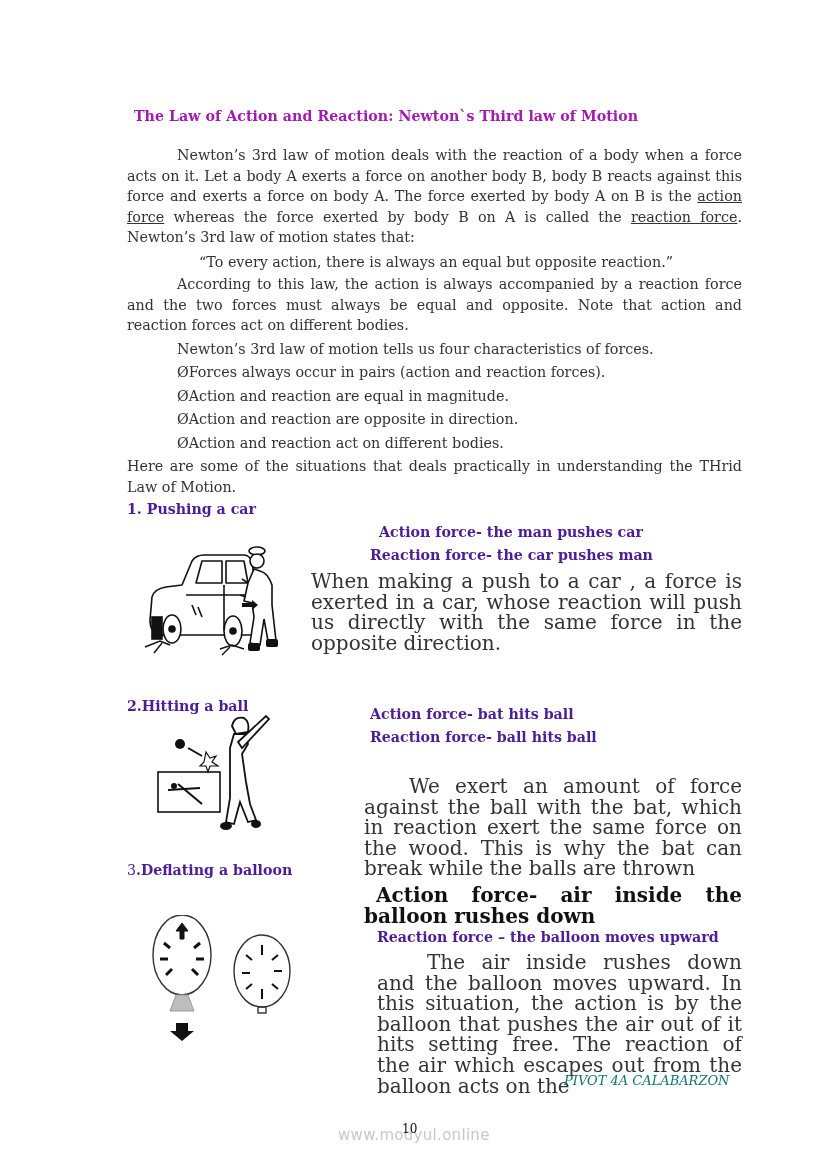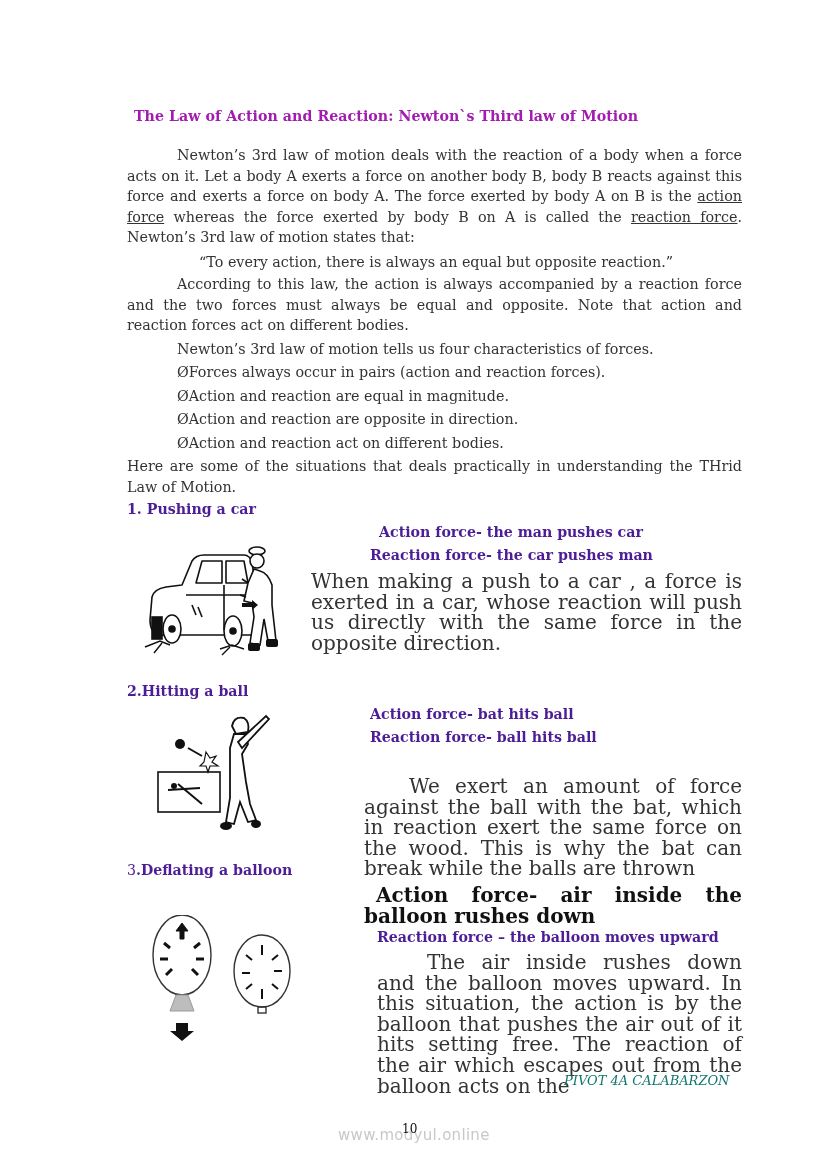--- a/index.html
+++ b/index.html
@@ -71,21 +71,21 @@
       <line x1="108" y1="38" x2="102" y2="34"></line>
       <line x1="106" y1="52" x2="100" y2="50"></line>
     </g>
     <g fill="#111">
       <path d="M102 58 L112 58 L112 55 L118 60 L112 65 L112 62 L102 62 Z"></path>
       <rect x="108" y="98" width="12" height="8" rx="2"></rect>
       <rect x="126" y="94" width="12" height="8" rx="2"></rect>
     </g>
   </svg>
 
-  <div class="abs head" style="left:127px; top:683px;">2.Hitting a ball</div>
+  <div class="abs head" style="left:127px; top:698px;">2.Hitting a ball</div>
   <div class="abs head" style="left:370px; top:706px;text-align:right;">Action force- bat hits ball</div>
   <div class="abs head" style="left:370px; top:729px;">Reaction force- ball hits ball</div>
   <p class="abs jt" style="left:364px; top:776px; width:378px; margin:0; text-indent:45px;">We exert an amount of force against the ball with the bat, which in reaction exert the same force on the wood. This is why the bat can break while the balls are thrown</p>
 
   <svg style="left:150px; top:712px;" width="120" height="125" viewBox="0 0 120 125">
     <g>
       <circle cx="30" cy="32" r="5" fill="#111"></circle>
       <line x1="38" y1="36" x2="52" y2="44" stroke="#111" stroke-width="2"></line>
       <path d="M56 40 L60 46 L66 44 L62 50 L68 54 L60 54 L58 60 L56 54 L50 54 L54 50 Z" fill="none" stroke="#111" stroke-width="1.2"></path>
     </g>

